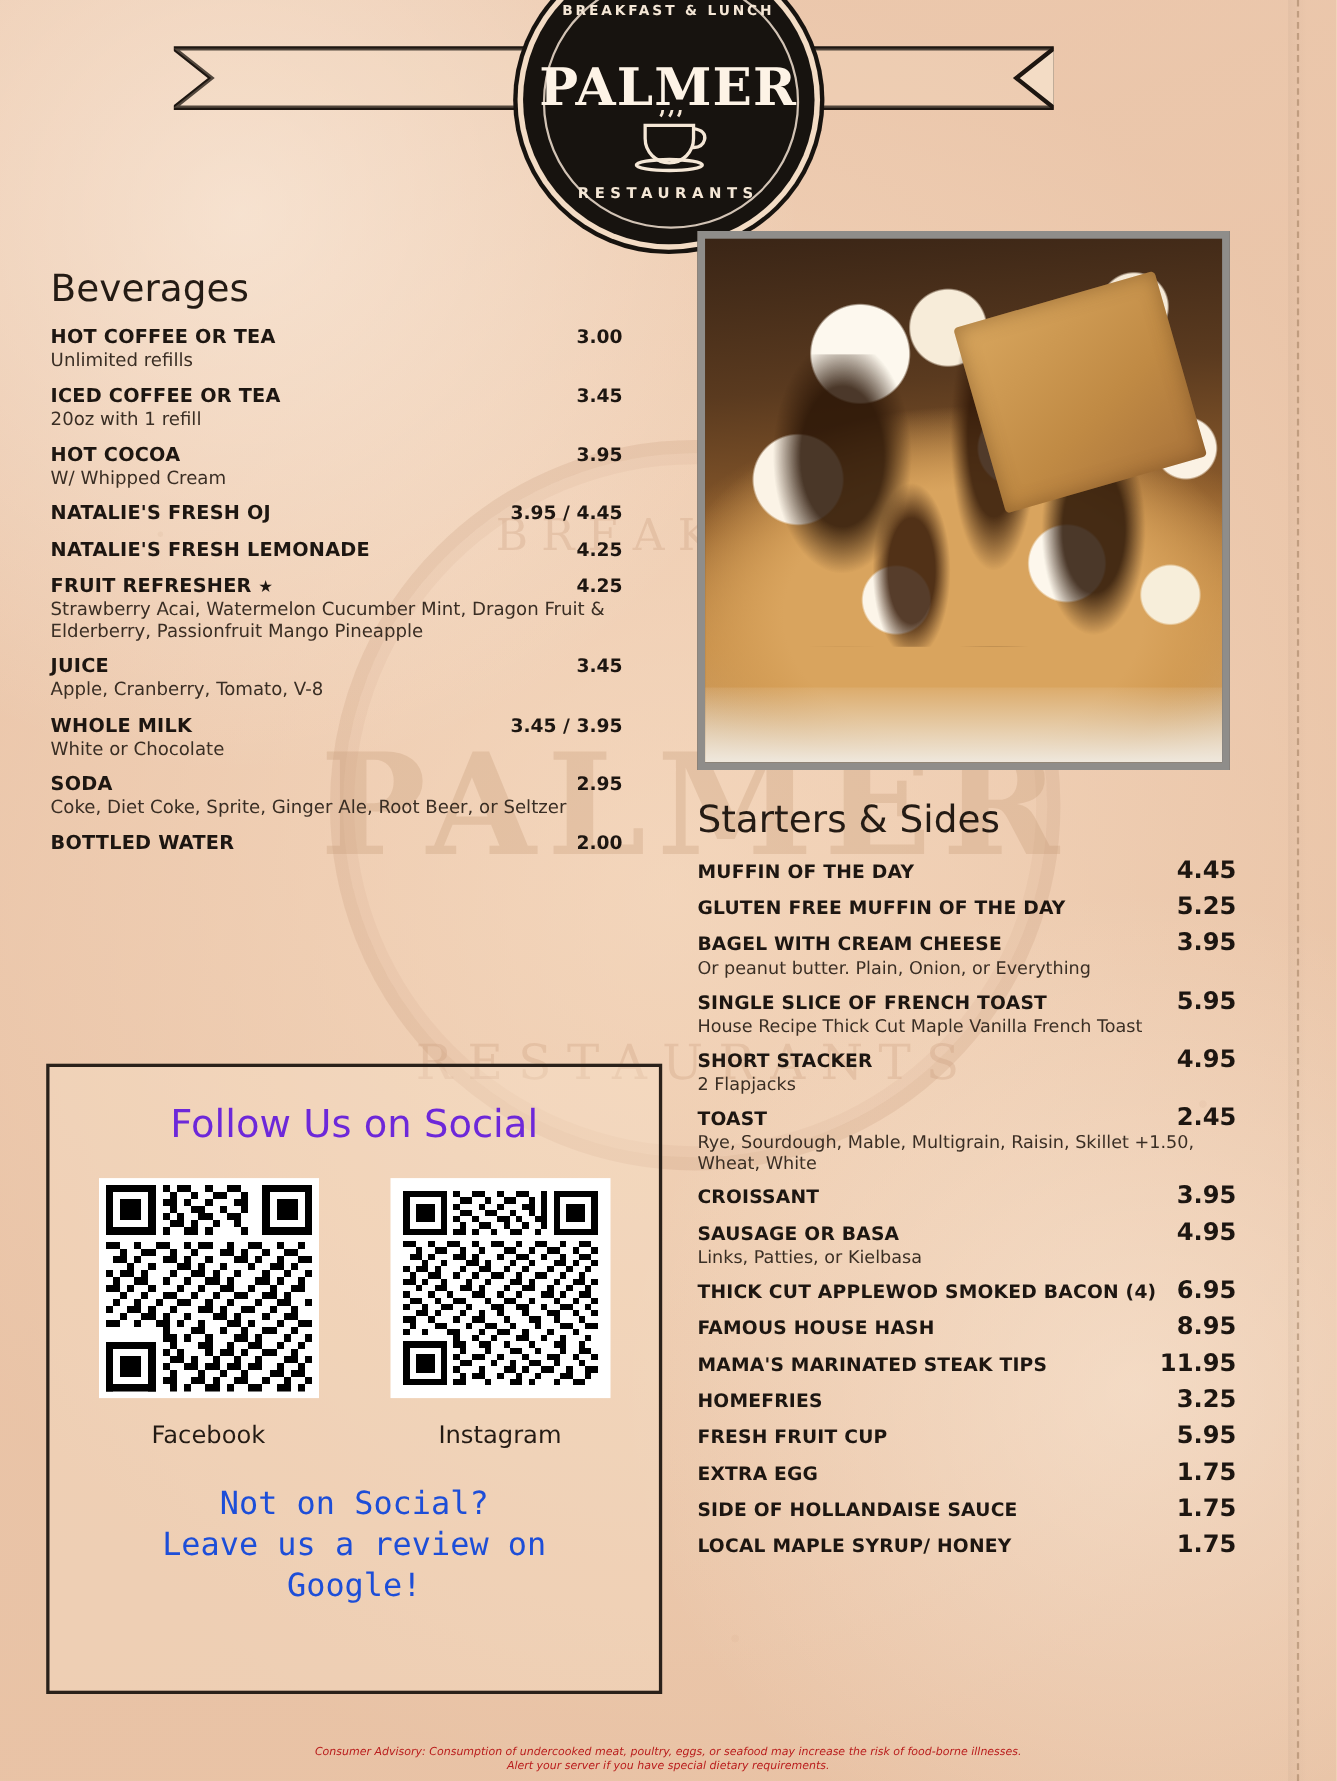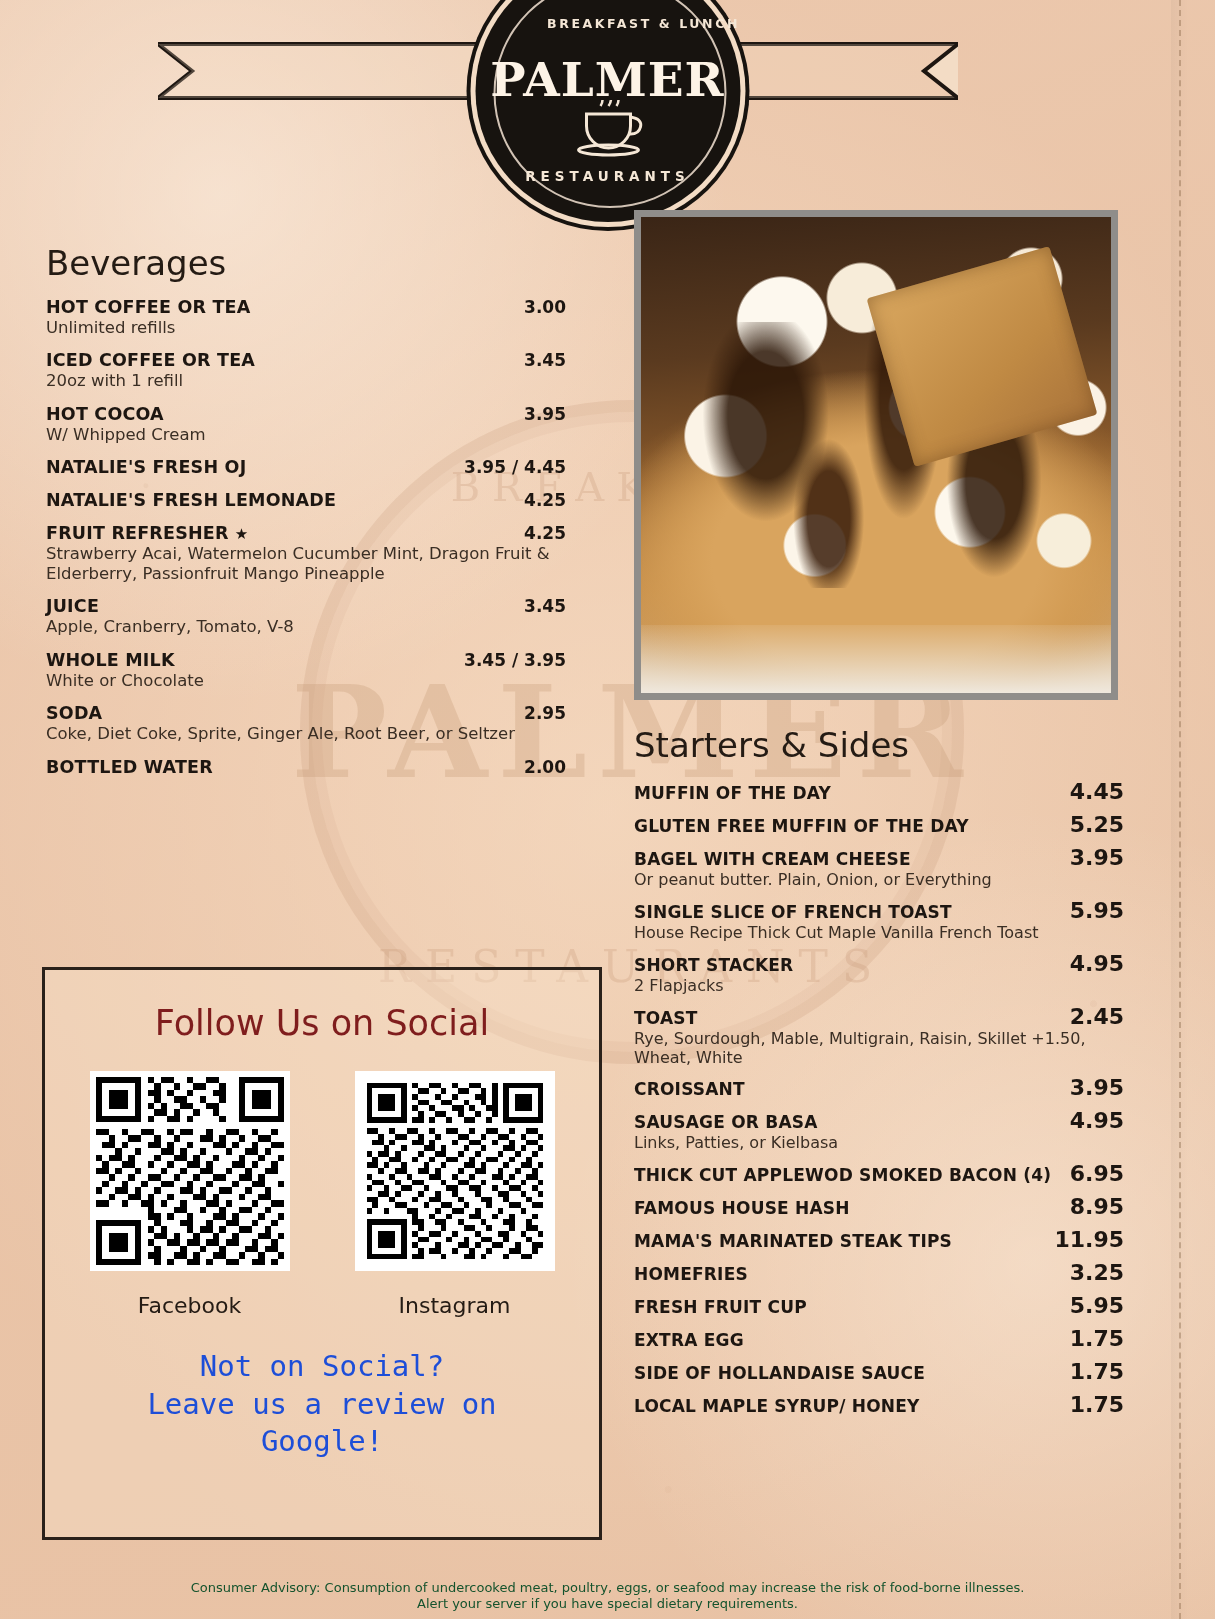--- a/index.html
+++ b/index.html
@@ -133,23 +133,23 @@
     width: 265px;
     text-align: center;
     color: #fdf3e6;
     font-family: "DejaVu Serif", serif;
     font-weight: bold;
     font-size: 47px;
     letter-spacing: 1px;
   }
   .logo-top-text {
     position: absolute;
-    top: 16px; left: 0;
+    top: 2px; left: 0;
     width: 265px;
-    text-align: right;
+    text-align: center;
     color: #f5e7d6;
     font-size: 12.5px;
     letter-spacing: 2.6px;
     font-family: "DejaVu Sans", sans-serif;
     font-weight: bold;
   }
   .logo-bottom-text {
     position: absolute;
     top: 168px; left: 0;
     width: 265px;
@@ -287,21 +287,21 @@
     position: absolute;
     left: 42px; top: 967px;
     width: 560px; height: 573px;
     border: 3px solid #2a211a;
     box-sizing: border-box;
     background: rgba(248,228,207,0.35);
   }
   .social-title {
     text-align: center;
     font-size: 35px;
-    color: #7f1d1d;
+    color: #6d28d9;
     margin-top: 33px;
     font-family: "DejaVu Sans", sans-serif;
   }
   .qr-row {
     display: flex;
     justify-content: center;
     gap: 65px;
     margin-top: 28px;
   }
   .qr-block { text-align: center; }
@@ -325,24 +325,25 @@
     font-size: 29px;
     line-height: 1.30;
     color: #1d4ed8;
   }
 
   
   .footer {
     position: absolute;
     left: 0; right: 0; bottom: 6px;
     text-align: center;
-    font-size: 13px;
-    color: #14532d;
+    font-size: 10px;
+    color: #b91c1c;
     line-height: 1.28;
     font-family: "DejaVu Sans", sans-serif;
+    font-style: italic;
   }
 </style>
 </head>
 <body>
 
 <div class="paper"></div>
 
 <div class="watermark">
   <div class="wm-top">BREAKFAST</div>
   <div class="wm-text">PALMER</div>

